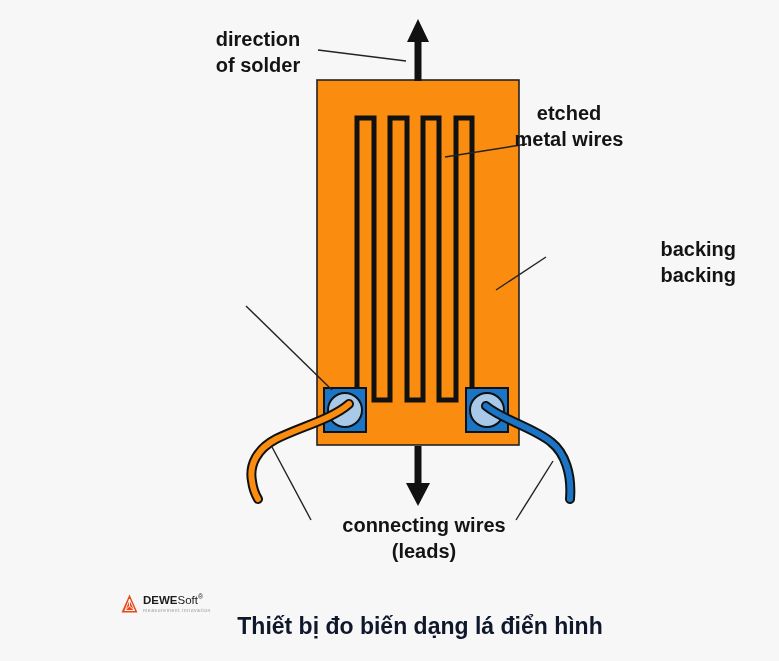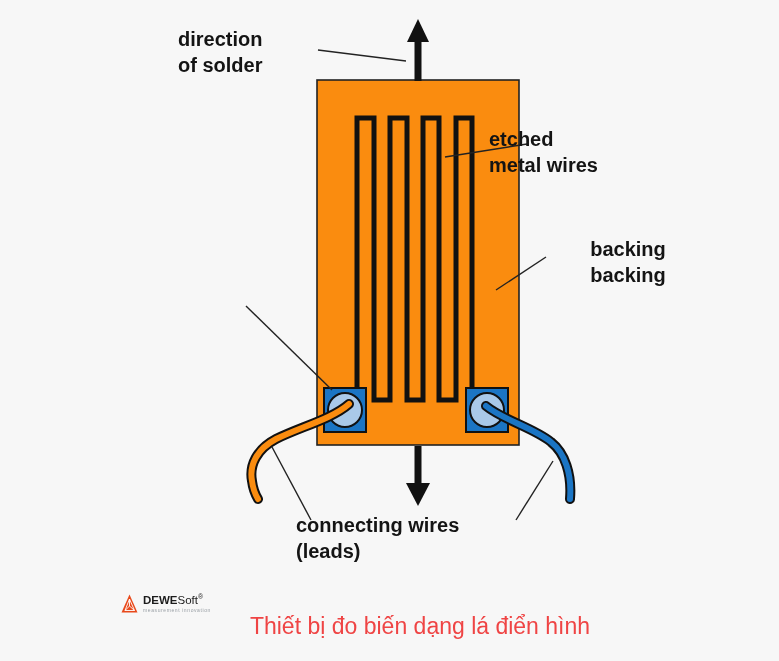--- a/index.html
+++ b/index.html
@@ -10,31 +10,32 @@
     overflow:hidden;
     font-family:"Liberation Sans", sans-serif;
   }
   .diagram-svg{position:absolute;left:0;top:0;}
   .label{
     position:absolute;
     font-size:20px;
     font-weight:600;
     line-height:26px;
     color:#141414;
+    text-align:center;
     letter-spacing:0px;
   }
   .label div{white-space:nowrap;}
-  .label.align-left{text-align:center;}
+  .label.align-left{text-align:right;margin-left:28px;}
   .caption{
     position:absolute;
     left:120px;top:613px;width:600px;
     text-align:center;
     font-size:23px;
-    font-weight:400;
-    color:#ef4444;
+    font-weight:700;
+    color:#0f172a;
   }
   .logo{
     position:absolute;left:143px;top:591px;
     color:#1c1c1c;
   }
   .logo .line1{font-size:11.5px;line-height:12px;}
   .logo .bold{font-weight:700;margin-top:44px;}
   .logo .reg-mark{font-size:7px;vertical-align:super;}
   .logo .tagline{
     font-size:5px;
@@ -89,32 +90,32 @@
       <polygon points="129.5,594.5 121.5,612.5 137.5,612.5" fill="#E8491B"></polygon>
       <path d="M129.5,599 L125,610.5 L134.5,610.5 Z M129.5,599 L129.5,606 M125,610.5 L129.5,606 L134.5,610.5" fill="none" stroke="#ffffff" stroke-width="0.9"></path>
     </g>
   </svg>
 
   <div class="label" style="left:178px;top:26px;width:160px;">
     <div>direction</div>
     <div>of solder</div>
   </div>
 
-  <div class="label" style="left:489px;top:126px;width:160px;">
+  <div class="label" style="left:489px;top:100px;width:160px;">
     <div>etched</div>
     <div>metal wires</div>
   </div>
 
   <div class="label align-left" style="left:548px;top:236px;width:160px;">
     <div>backing</div>
     <div>backing</div>
   </div>
 
 
-  <div class="label" style="left:296px;top:512px;width:240px;">
+  <div class="label" style="left:304px;top:512px;width:240px;">
     <div>connecting wires</div>
     <div>(leads)</div>
   </div>
 
   <div class="logo">
     <div class="line1">
       <span class="bold">DEWE</span><span>Soft</span><span class="reg-mark">®</span>
     </div>
     <div class="tagline">measurement innovation</div>
   </div>

